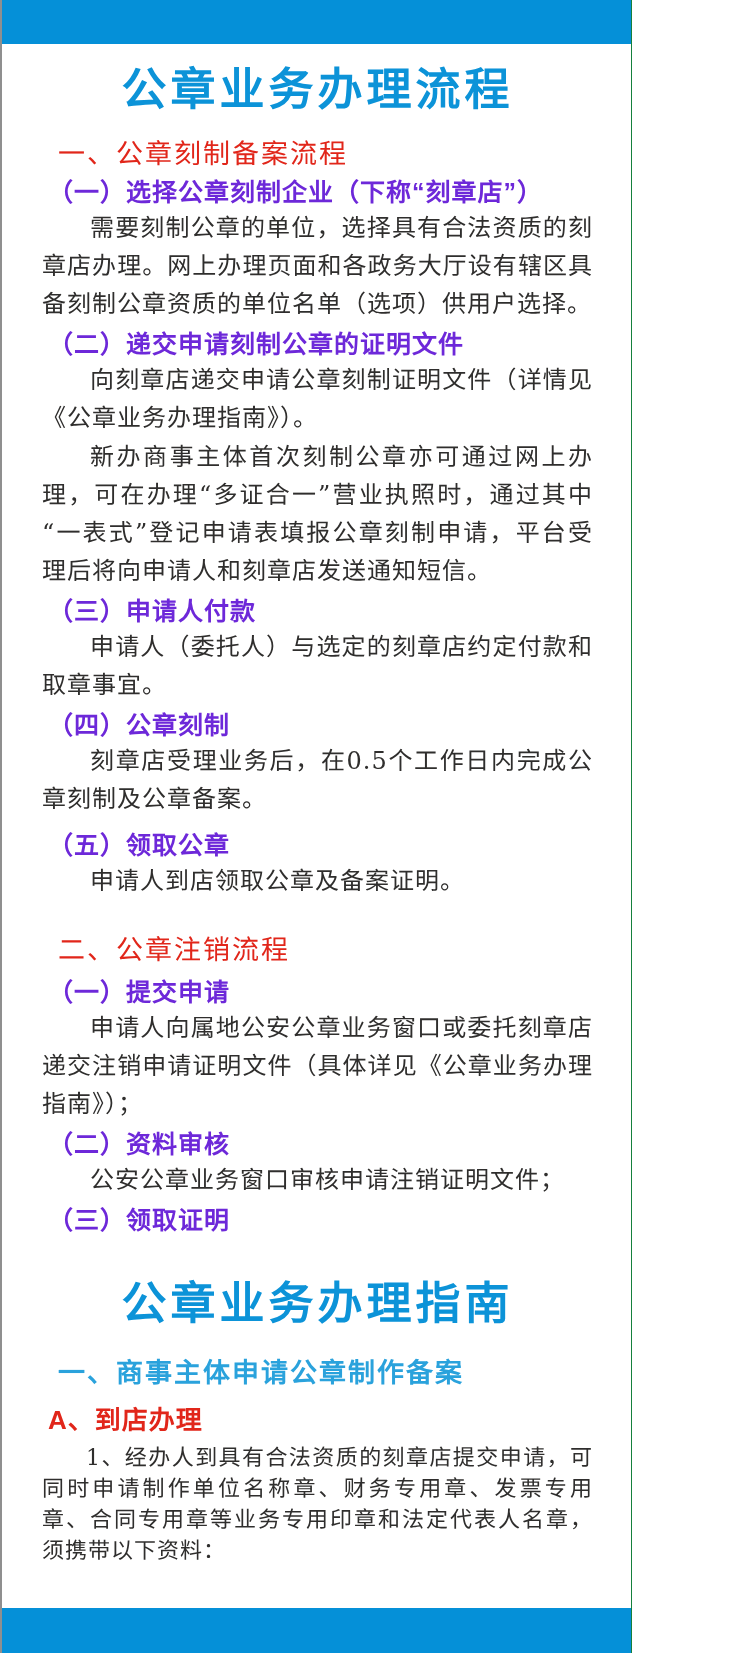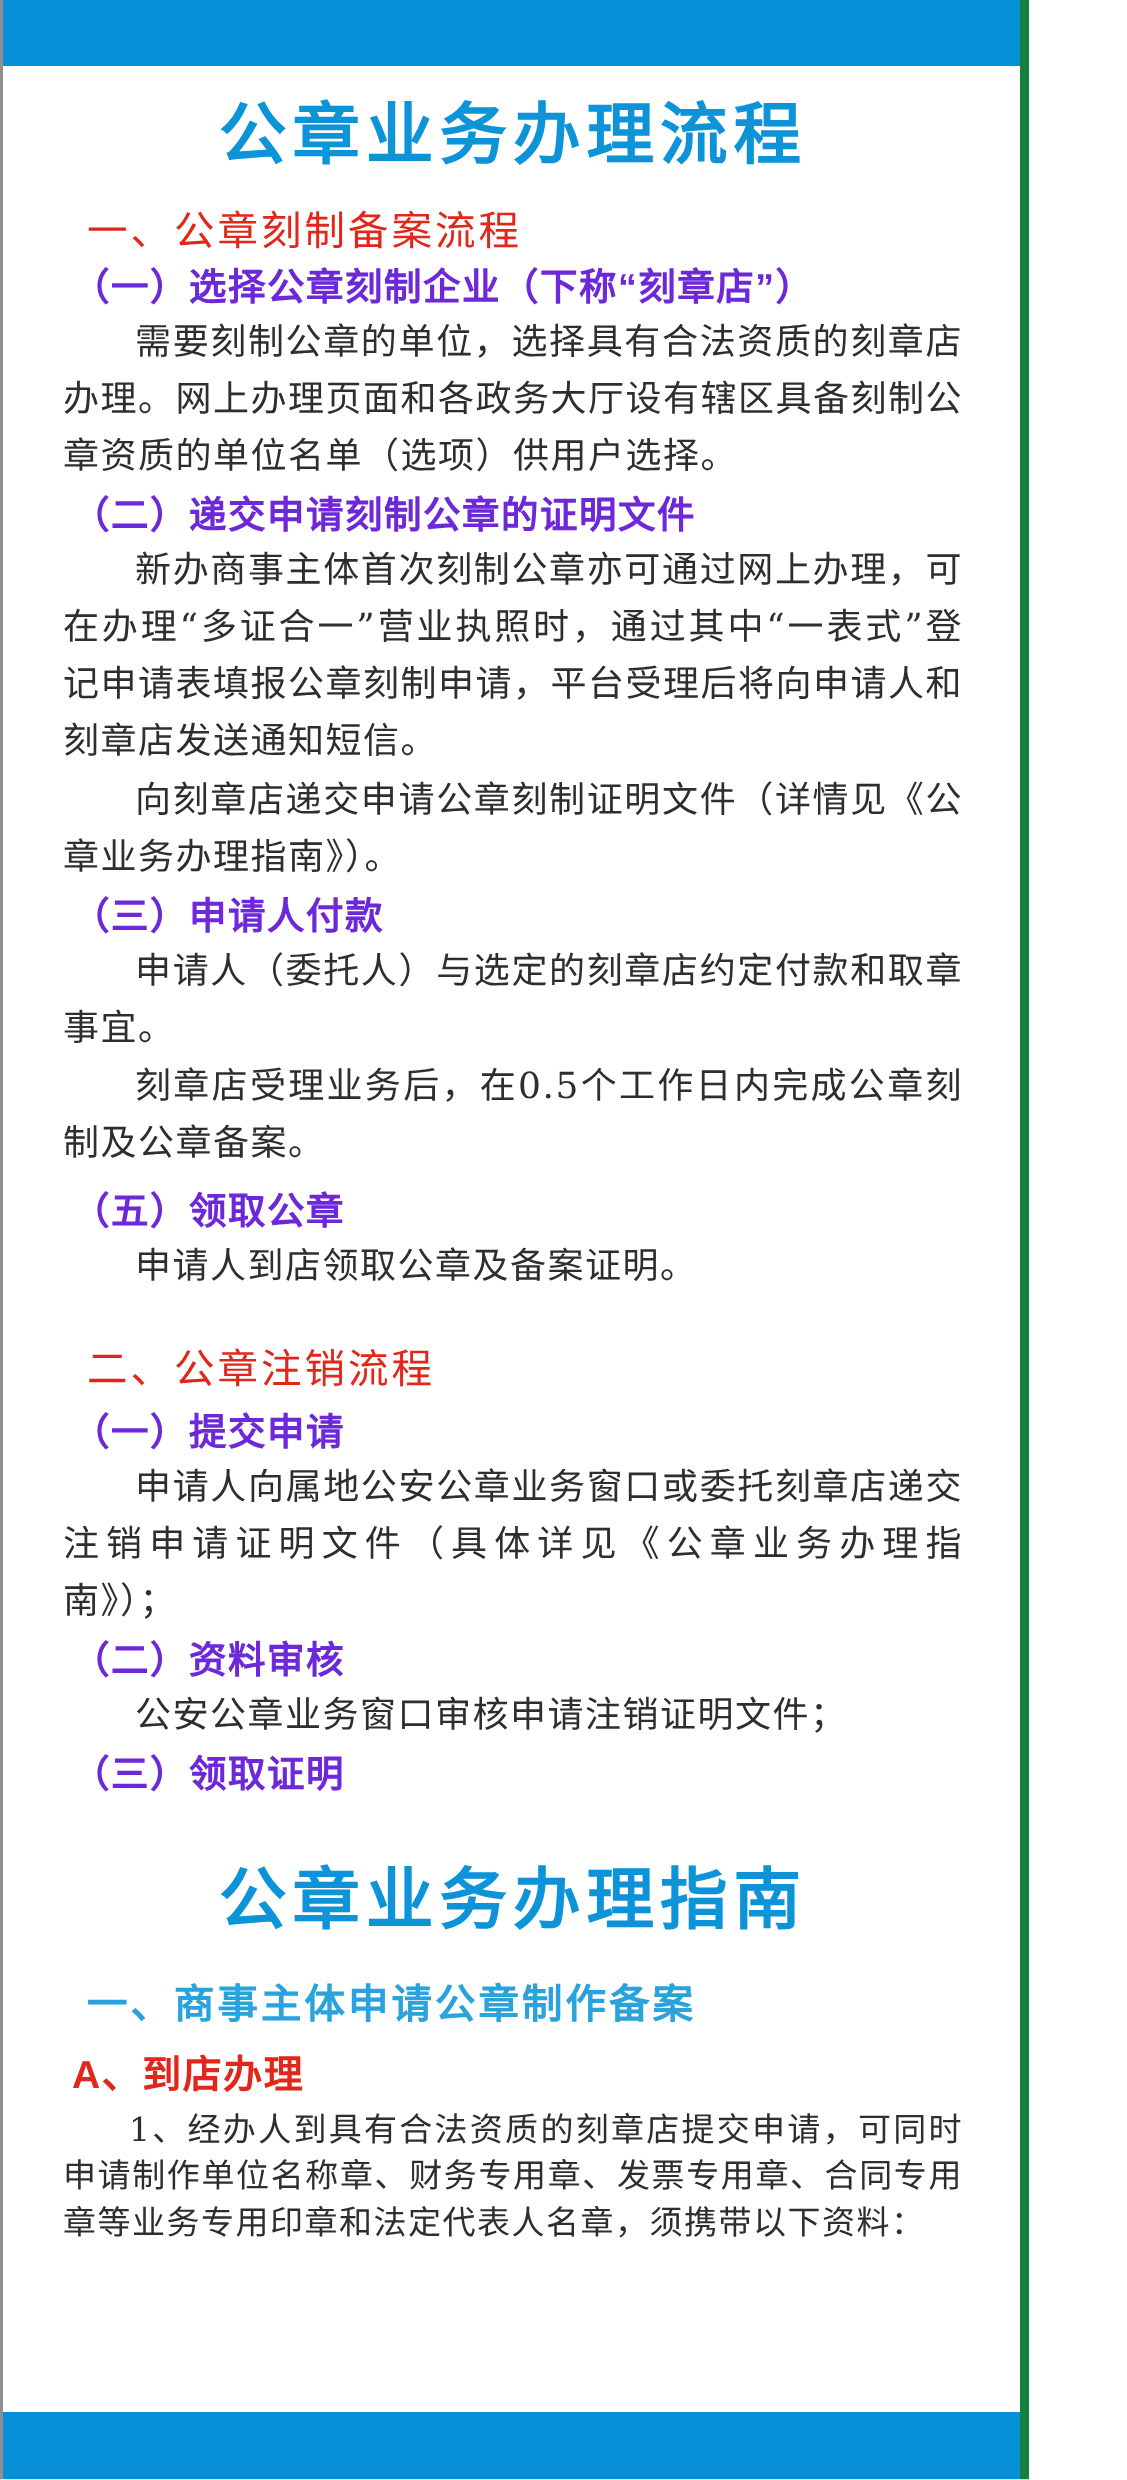--- a/index.html
+++ b/index.html
@@ -1,23 +1,23 @@
 <!DOCTYPE html>
 <html lang="zh-CN"><head>
 <meta charset="utf-8">
 <style>
   html,body{margin:0;padding:0;background:#ffffff;}
   .page{
     position:relative;
-    width:686px;height:1653px;
+    width:632px;height:1653px;
     margin:0;
     box-sizing:border-box;
     background:#ffffff;
     border-left:2px solid #8f8f8f;
-    border-right:6px solid #15803d;
+    border-right:1px solid #15803d;
     overflow:hidden;
     font-family:"Liberation Sans", sans-serif;
   }
   .banner{
     position:absolute;left:0;right:0;height:44px;
     background:#0590d8;
   }
   .banner.top{top:0;}
   .banner.bottom{bottom:0;height:45px;}
   .content{
@@ -111,26 +111,27 @@
   <div class="content">
 
     <h1 class="main-title">公章业务办理流程</h1>
 
     <h2 class="sec-heading">一、公章刻制备案流程</h2>
 
     <h3 class="sub-heading">（一）选择公章刻制企业（下称“刻章店”）</h3>
     <p class="para">需要刻制公章的单位，选择具有合法资质的刻章店办理。网上办理页面和各政务大厅设有辖区具备刻制公章资质的单位名单（选项）供用户选择。</p>
 
     <h3 class="sub-heading">（二）递交申请刻制公章的证明文件</h3>
+    <p class="para">向刻章店递交申请公章刻制证明文件（详情见《公章业务办理指南》）。</p>
     <p class="para">新办商事主体首次刻制公章亦可通过网上办理，可在办理“多证合一”营业执照时，通过其中“一表式”登记申请表填报公章刻制申请，平台受理后将向申请人和刻章店发送通知短信。</p>
-    <p class="para">向刻章店递交申请公章刻制证明文件（详情见《公章业务办理指南》）。</p>
 
     <h3 class="sub-heading">（三）申请人付款</h3>
     <p class="para">申请人（委托人）与选定的刻章店约定付款和取章事宜。</p>
 
+    <h3 class="sub-heading">（四）公章刻制</h3>
     <p class="para">刻章店受理业务后，在0.5个工作日内完成公章刻制及公章备案。</p>
 
     <h3 class="sub-heading" style="margin-top:12px;">（五）领取公章</h3>
     <p class="para">申请人到店领取公章及备案证明。</p>
 
     <h2 class="sec-heading" style="margin-top:34px;">二、公章注销流程</h2>
 
     <h3 class="sub-heading" style="margin-top:10px;">（一）提交申请</h3>
     <p class="para">申请人向属地公安公章业务窗口或委托刻章店递交注销申请证明文件（具体详见《公章业务办理指南》）；</p>
 

